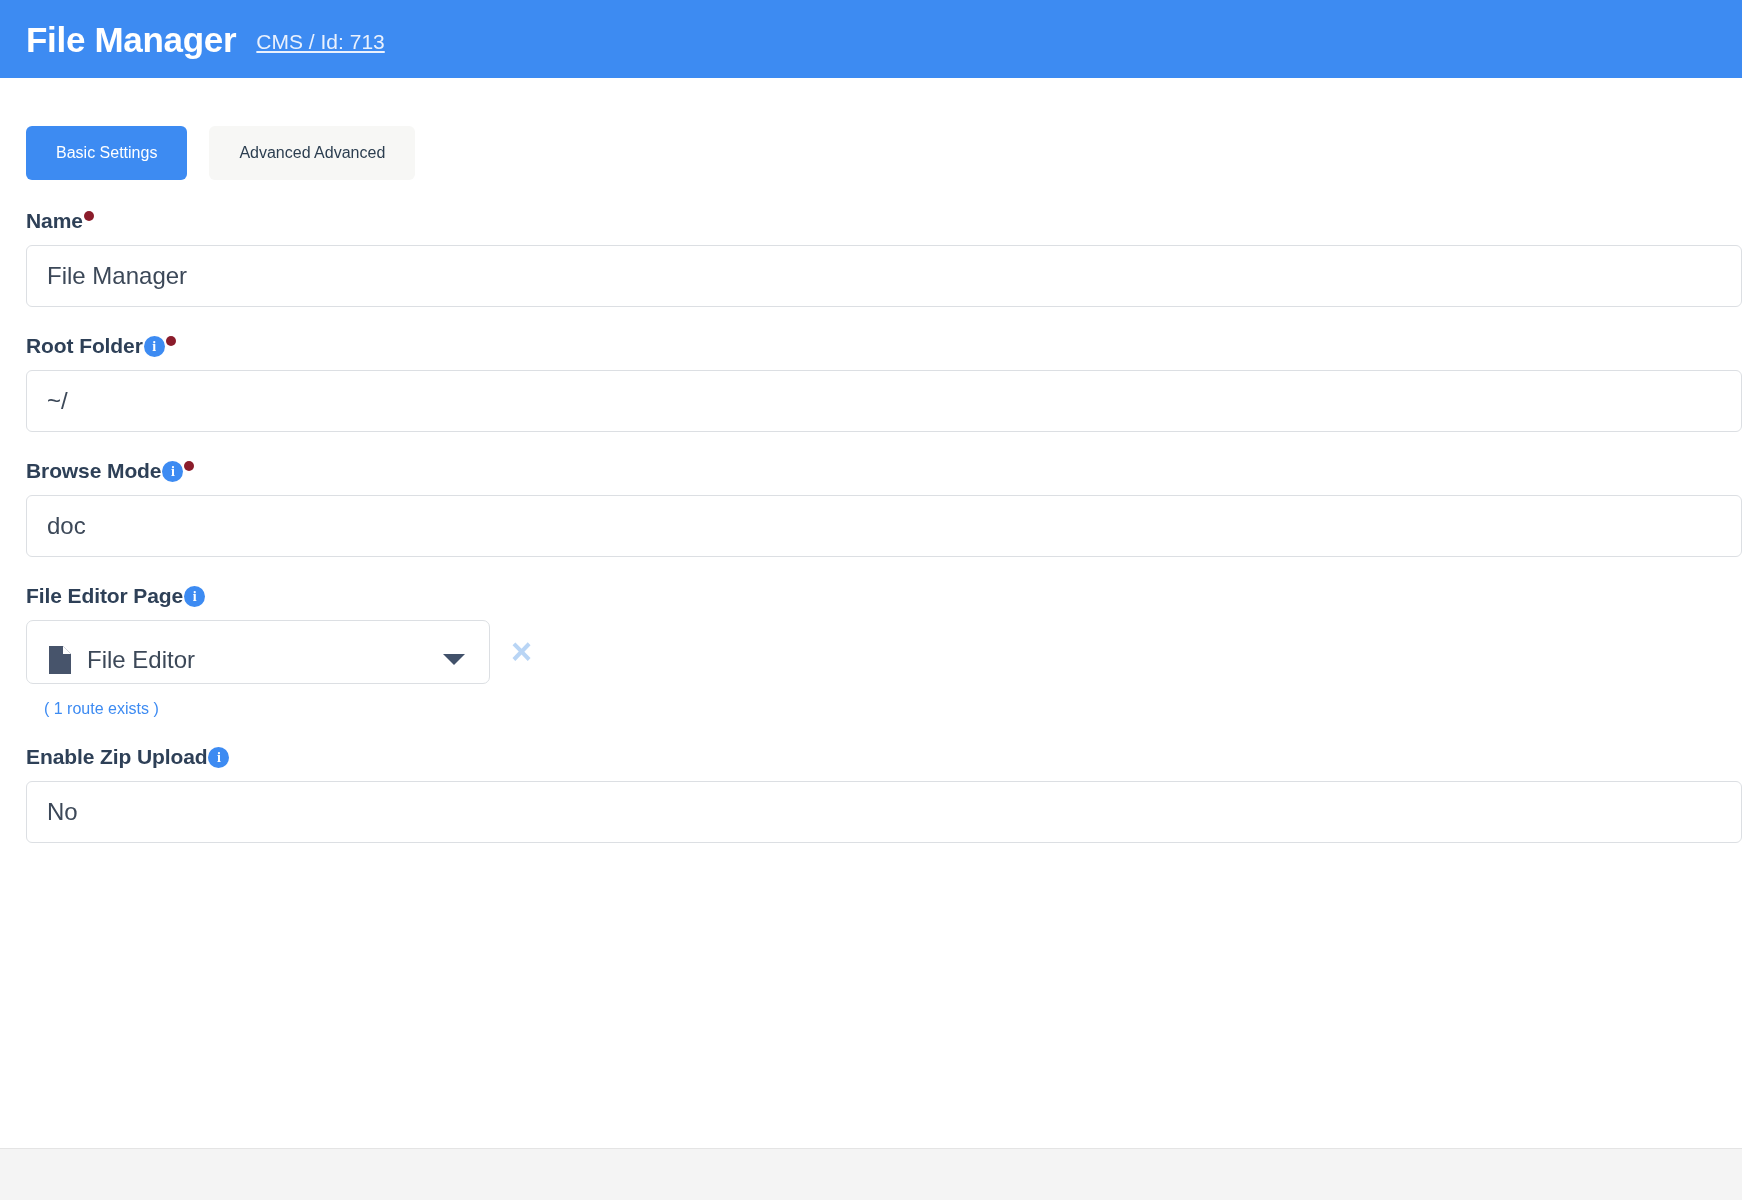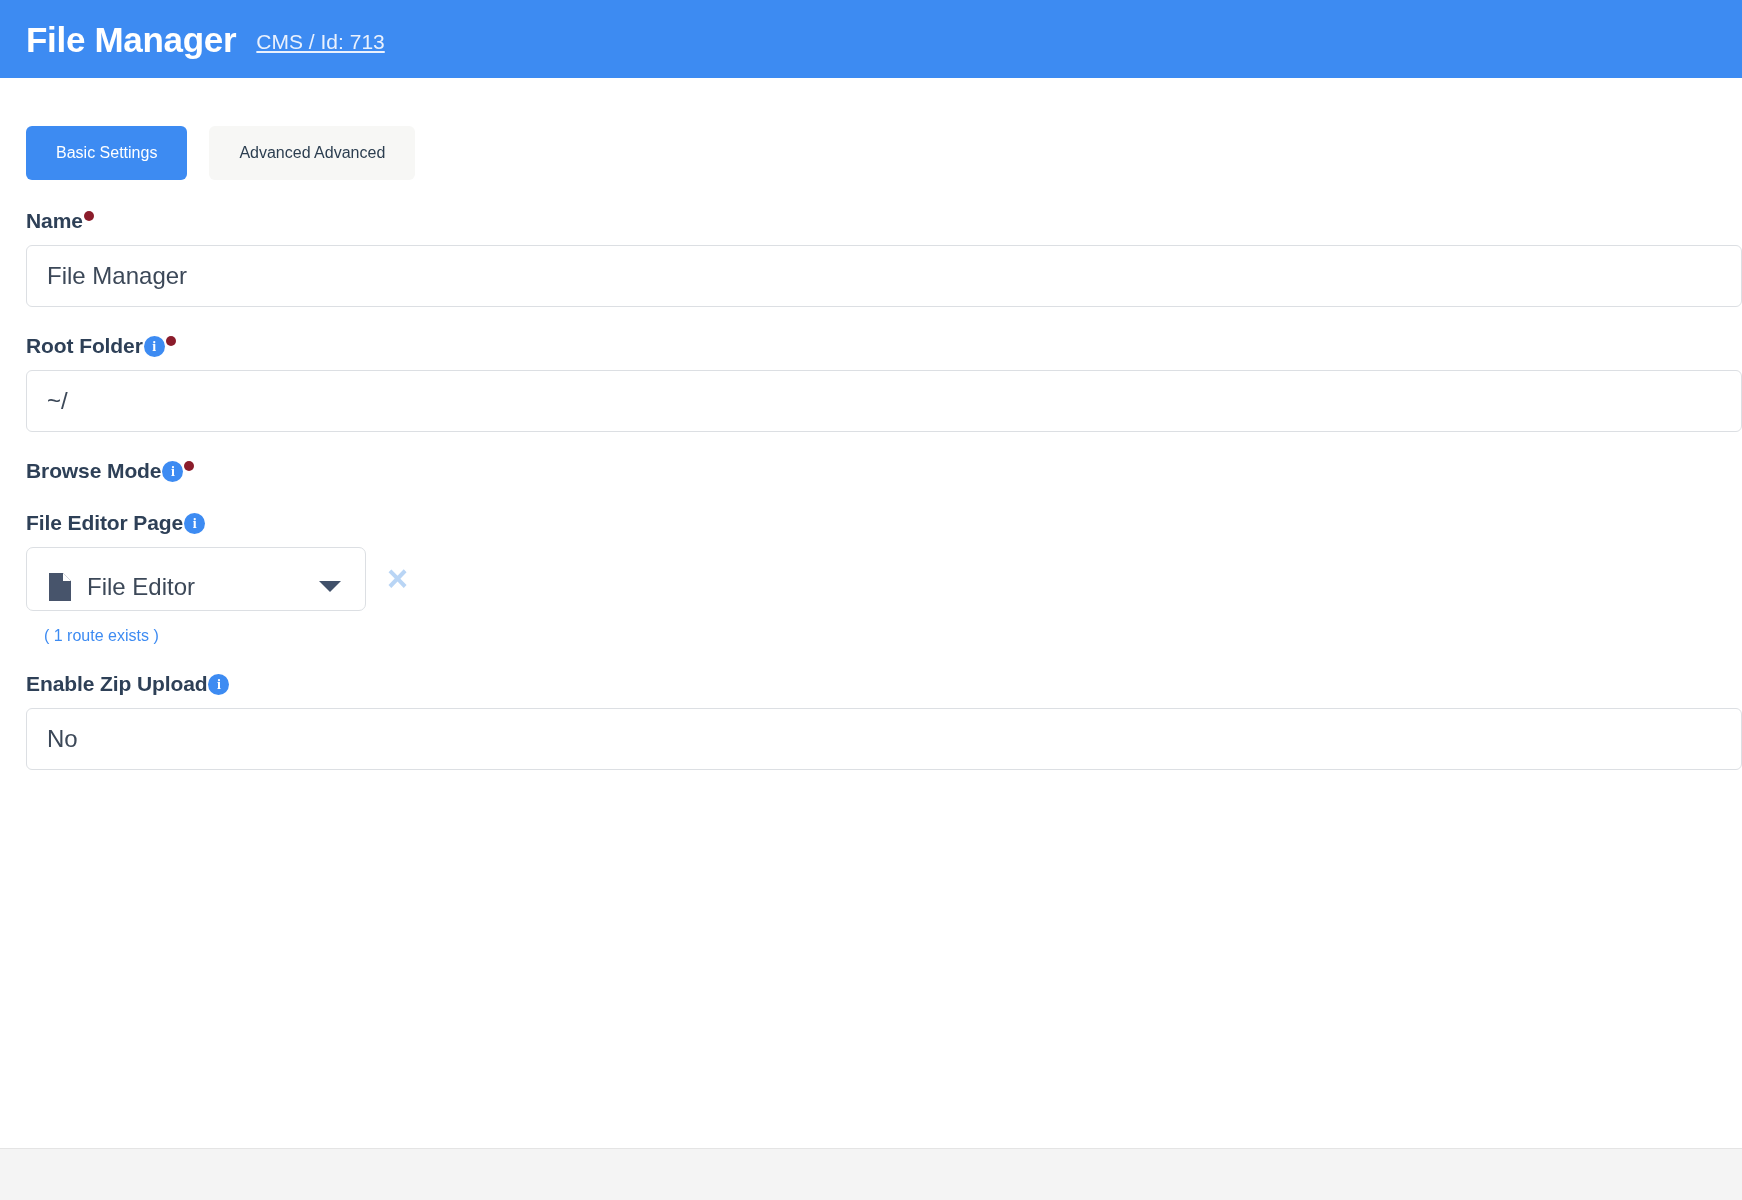--- a/index.html
+++ b/index.html
@@ -134,21 +134,21 @@
   }
   .text-input::placeholder { color: #a9b2bd; }
 
   
   .select-row {
     display: flex;
     align-items: center;
     gap: 0;
   }
   .page-select {
-    width: 340px;
+    width: 464px;
     height: 64px;
     border: 1px solid #dcdfe3;
     border-radius: 7px;
     background: #ffffff;
     display: flex;
     align-items: center;
     padding: 16px 0 0 22px;
     cursor: pointer;
     position: relative;
   }
@@ -233,20 +233,21 @@
         </div>
         <input class="text-input" type="text" value="~/" style="">
       </div>
 
       <div class="field">
         <div class="field-label-row">
           <span class="field-label">Browse Mode</span>
           <span class="info-icon">i</span>
           <span class="req-dot"></span>
         </div>
+        <input class="text-input" type="text" value="doc" style="">
       </div>
 
       <div class="field">
         <div class="field-label-row">
           <span class="field-label">File Editor Page</span>
           <span class="info-icon">i</span>
         </div>
         <div class="select-row">
           <div class="page-select">
             <svg class="doc-icon" viewBox="0 0 22 28">

